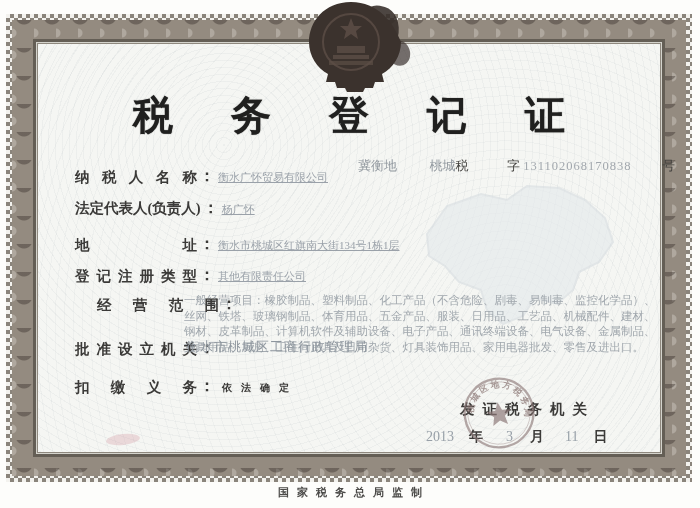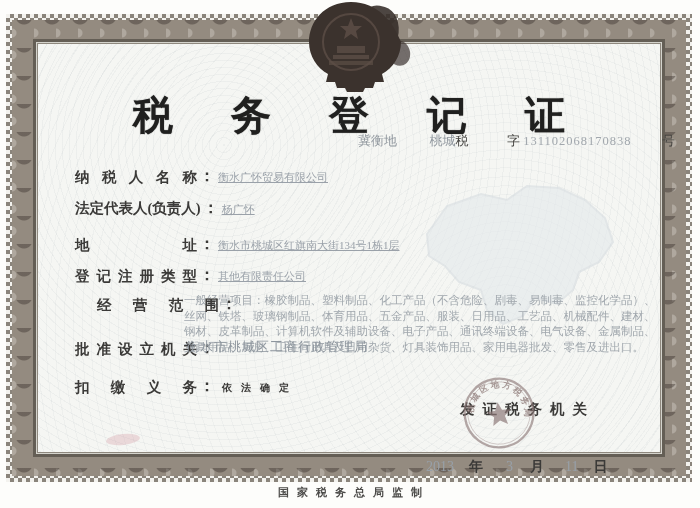--- a/index.html
+++ b/index.html
@@ -33,33 +33,33 @@
   
   .emblem{position:absolute;left:296px;top:0px;width:110px;height:94px;z-index:6;}
   .smudge{position:absolute;left:356px;top:6px;width:42px;height:56px;background:#342c28;
           border-radius:46% 54% 60% 40%;transform:rotate(14deg);opacity:.88;z-index:5;}
   .smudge2{position:absolute;left:388px;top:40px;width:22px;height:26px;background:#3c3330;
           border-radius:50%;transform:rotate(-18deg);opacity:.7;z-index:5;}
   
   .abs{position:absolute;white-space:nowrap;z-index:2;}
   .title{left:0;right:0;top:46px;text-align:center;font-size:40px;font-weight:bold;
          color:#20201f;letter-spacing:24px;text-indent:24px;text-shadow:0 0 1px #444;}
-  .serial{left:322px;top:90px;font-size:13px;color:#43423f;}
+  .serial{left:322px;top:115px;font-size:13px;color:#43423f;}
   .serial .stamped{color:#8f969d;}
   .serial .num{color:#a1a7ad;font-size:12.5px;letter-spacing:1px;}
   .label{color:#3b3a38;font-weight:bold;font-size:14.5px;}
   .jus{display:inline-block;width:122px;text-align:justify;text-align-last:justify;vertical-align:bottom;}
   .colon{font-weight:bold;color:#3b3a38;margin-left:2px;margin-right:3px;}
   .value{color:#9aa1a9;font-size:11px;text-decoration:underline;}
   .scopeval{position:absolute;left:148px;top:251px;width:480px;white-space:normal;
             font-size:11.5px;line-height:15.5px;color:#a0a7ad;z-index:1;}
   .approveval{position:absolute;left:150px;top:296px;color:#8d959d;font-size:13px;z-index:2;letter-spacing:1px;}
   .withval{color:#3b3a38;font-weight:bold;font-size:10px;letter-spacing:9px;margin-left:4px;}
   .issueorg{left:424px;top:358px;font-weight:bold;font-size:14.5px;color:#3b3a38;letter-spacing:8px;}
-  .daterow{left:390px;top:386px;font-size:14px;color:#3b3a38;margin-top:30px;}
+  .daterow{left:390px;top:386px;font-size:14px;color:#3b3a38;}
   .daterow .unit{font-weight:bold;}
   .daterow .stampnum{color:#98a0a8;}
   .sealwrap{position:absolute;left:424px;top:332px;width:78px;height:78px;z-index:3;opacity:.85;}
   .watermark{position:absolute;left:352px;top:122px;width:262px;height:176px;z-index:0;}
   .pinksmudge{position:absolute;left:70px;top:392px;width:34px;height:11px;z-index:1;
               background:rgba(205,140,150,.28);border-radius:50%;transform:rotate(-6deg);}
   .footer{position:absolute;left:0;right:0;top:485px;text-align:center;font-size:11px;
           font-weight:600;color:#4c4b49;letter-spacing:8px;text-indent:8px;z-index:2;}
 </style>
 </head>

